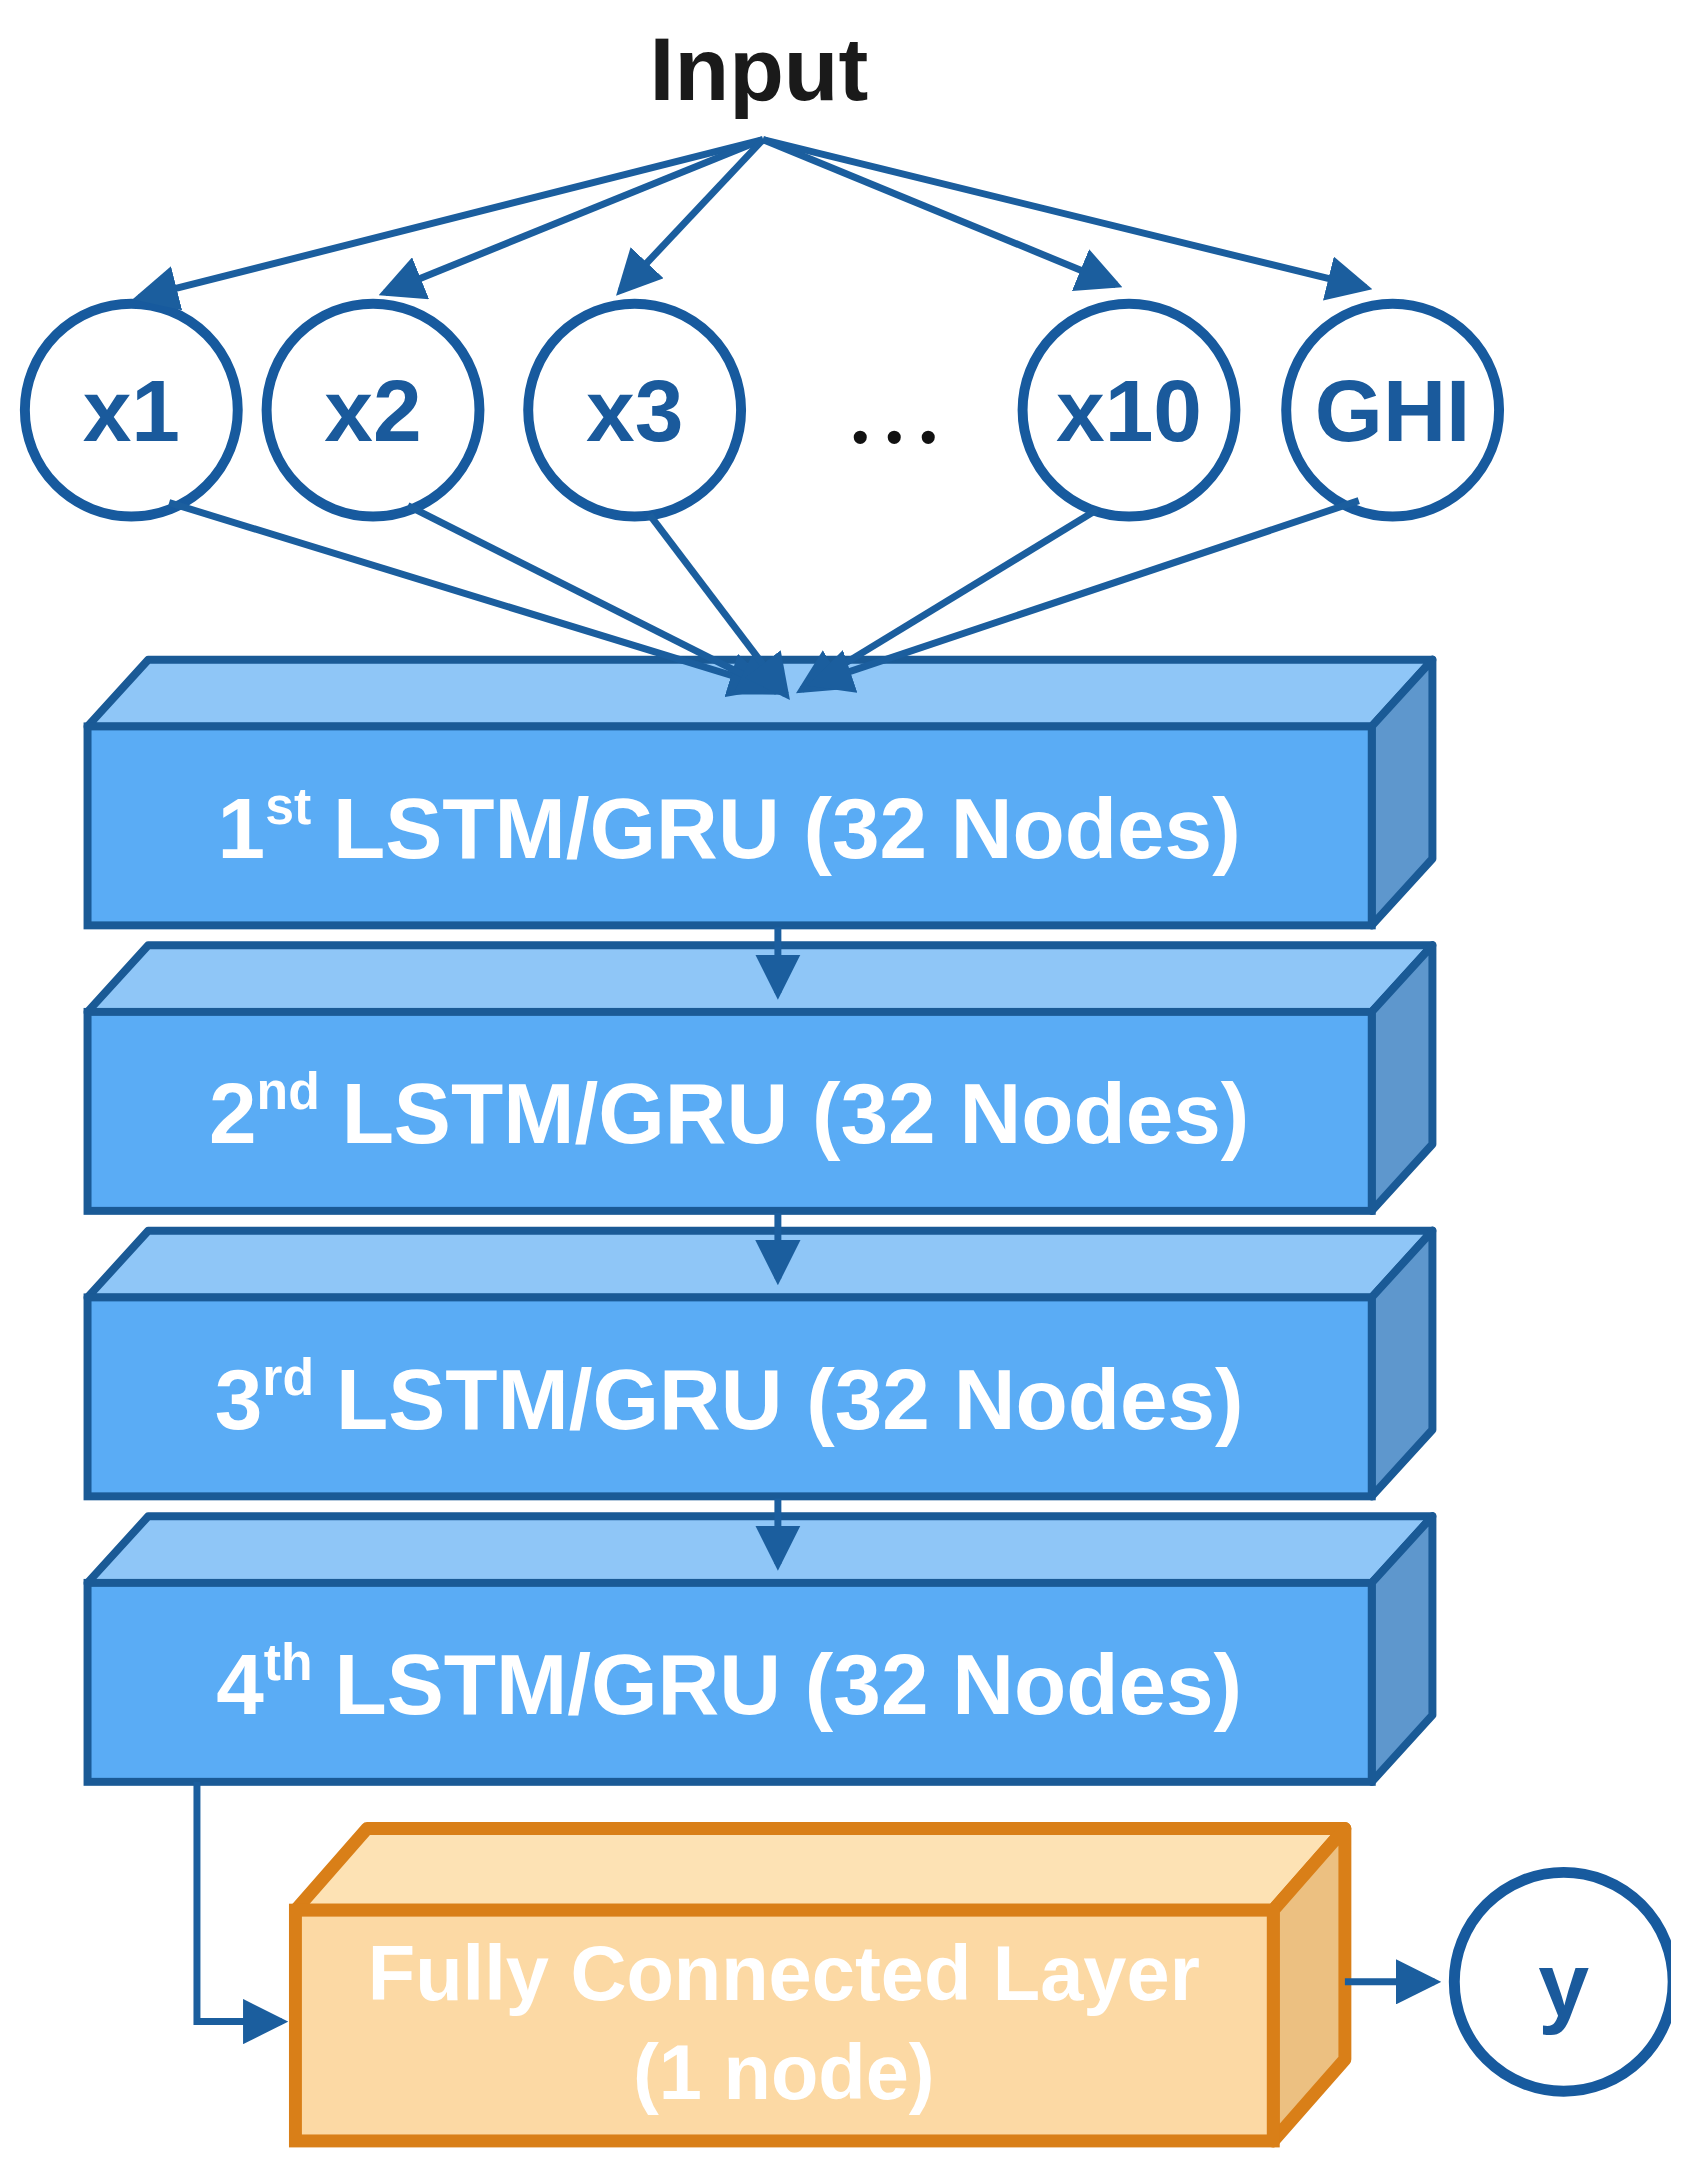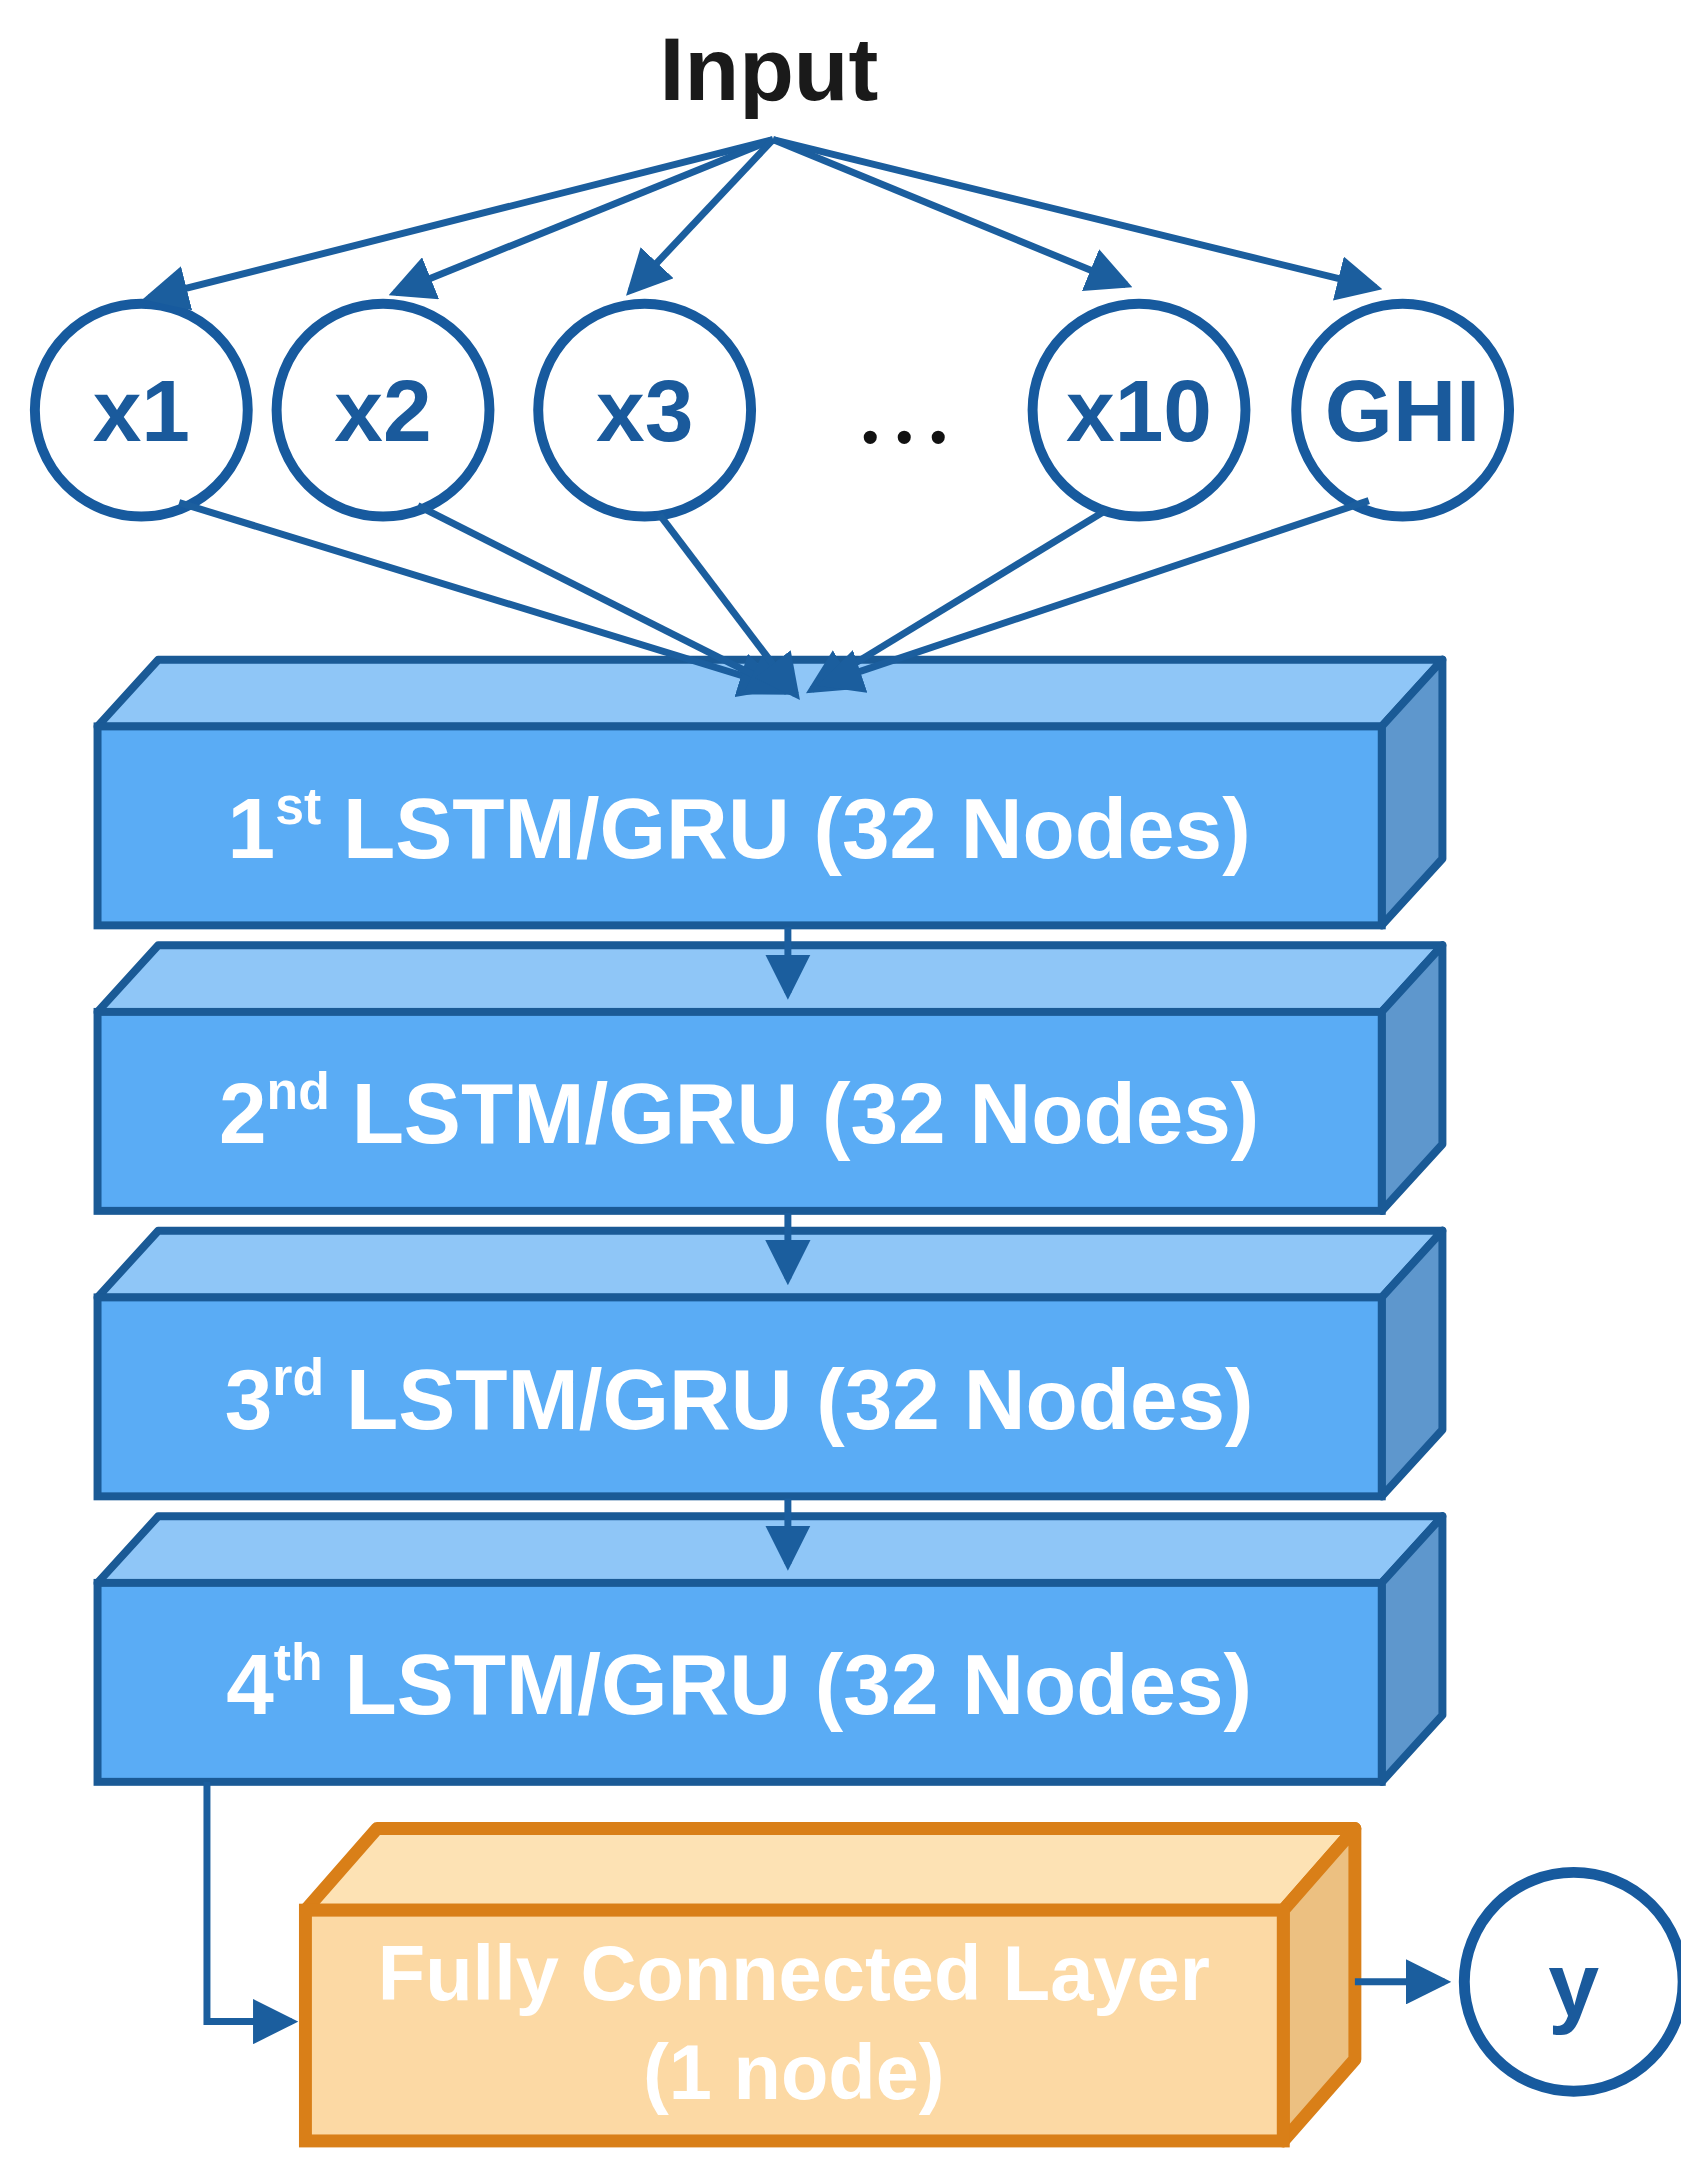--- a/index.html
+++ b/index.html
@@ -1,16 +1,16 @@
 <!DOCTYPE html>
 <html style="--arrow: #1b5e9e; --node-border: #175a9e; --node-text: #1a5a9c; --title-text: #1a1a1a; --dots: #111111; --box-front: #5aacf5; --box-top: #8fc6f7; --box-side: #5e97cd; --box-border: #1a5a96; --box-text: #ffffff; --fc-front: #fcd9a4; --fc-top: #fde2b4; --fc-side: #ecc081; --fc-border: #d97f18; --fc-text: #ffffff;"><head>
 <meta charset="utf-8">
 <style>
   html,body{margin:0;padding:0;background:#ffffff;}
-  .canvas{width:1671px;height:2179px;position:relative;background:#ffffff;overflow:hidden;padding-left:10px;}
+  .canvas{width:1671px;height:2179px;position:relative;background:#ffffff;overflow:hidden;}
   svg{display:block;}
   svg text{font-family:"Liberation Sans",sans-serif;}
   .title{font-size:90px;font-weight:600;fill:var(--title-text);text-anchor:middle;}
   .node-circle{fill:#ffffff;stroke:var(--node-border);stroke-width:10;}
   .node-label{font-size:88px;font-weight:600;fill:var(--node-text);text-anchor:middle;}
   .dots{font-size:46px;font-weight:700;fill:var(--dots);text-anchor:middle;letter-spacing:18px;}
   .arrow{fill:none;stroke:var(--arrow);stroke-width:7;}
   .box-top{fill:var(--box-top);stroke:var(--box-border);stroke-width:8;stroke-linejoin:round;}
   .box-side{fill:var(--box-side);stroke:var(--box-border);stroke-width:8;stroke-linejoin:round;}
   .box-front{fill:var(--box-front);stroke:var(--box-border);stroke-width:8;}

